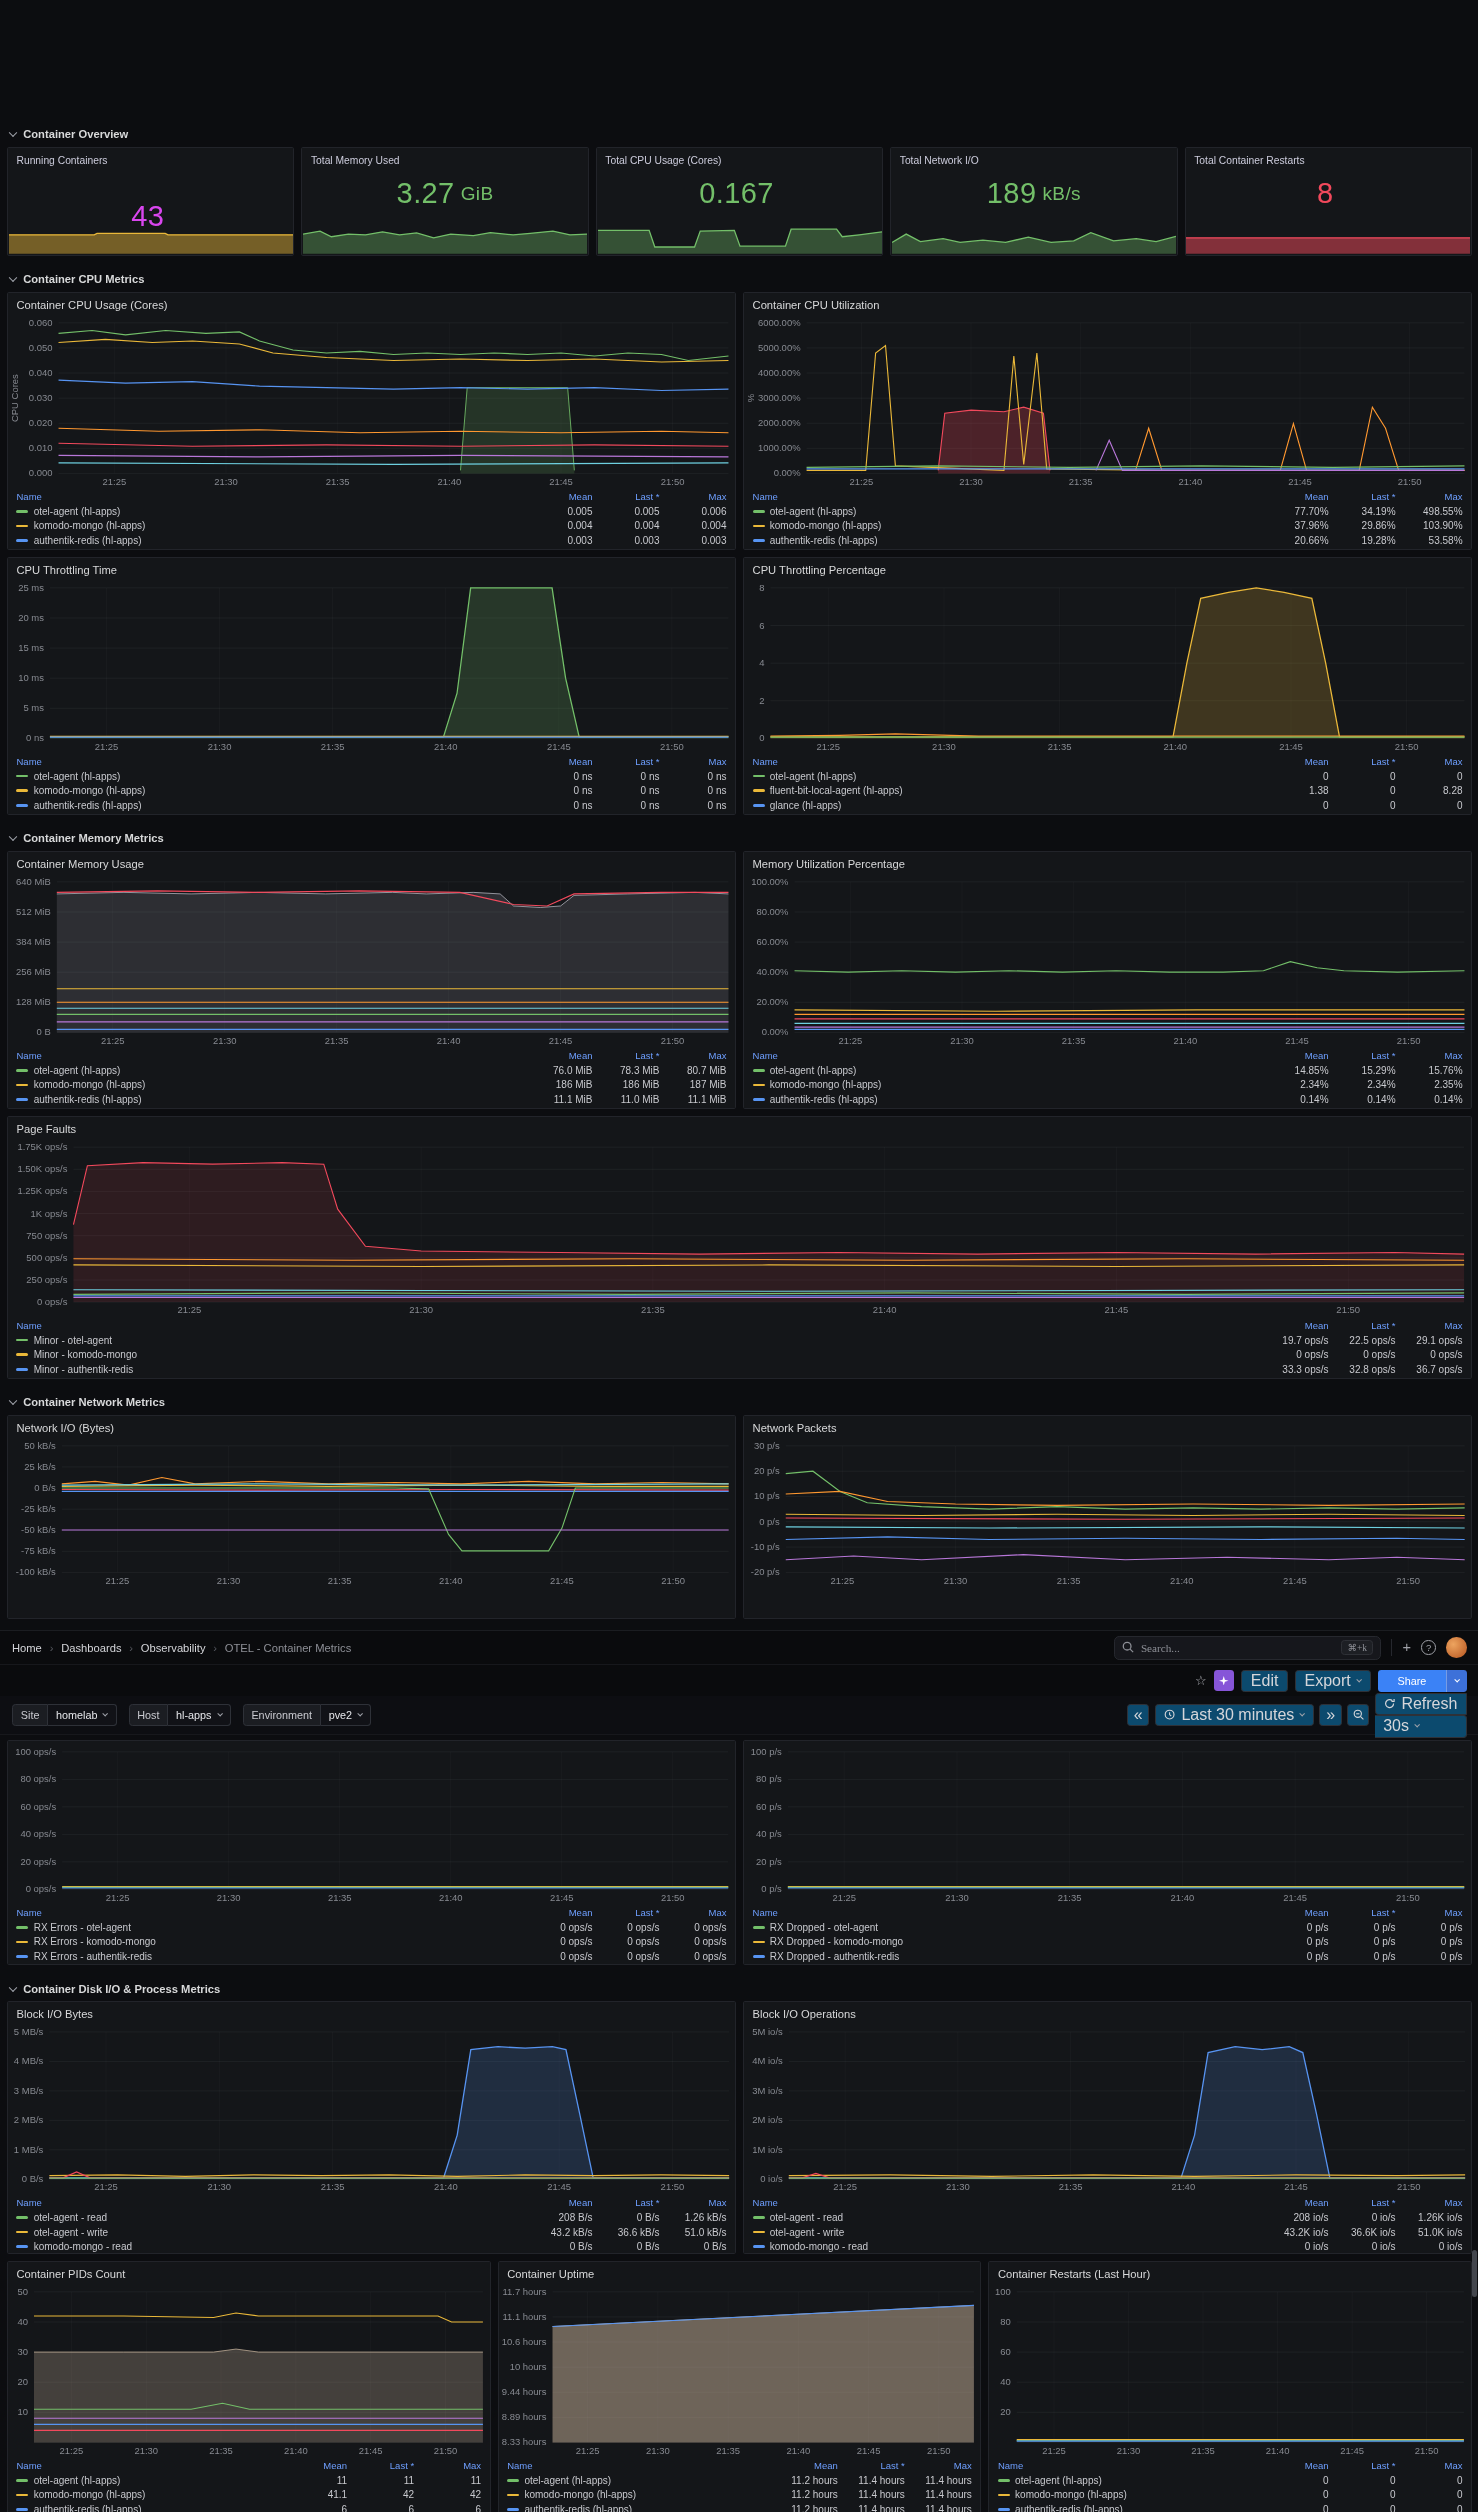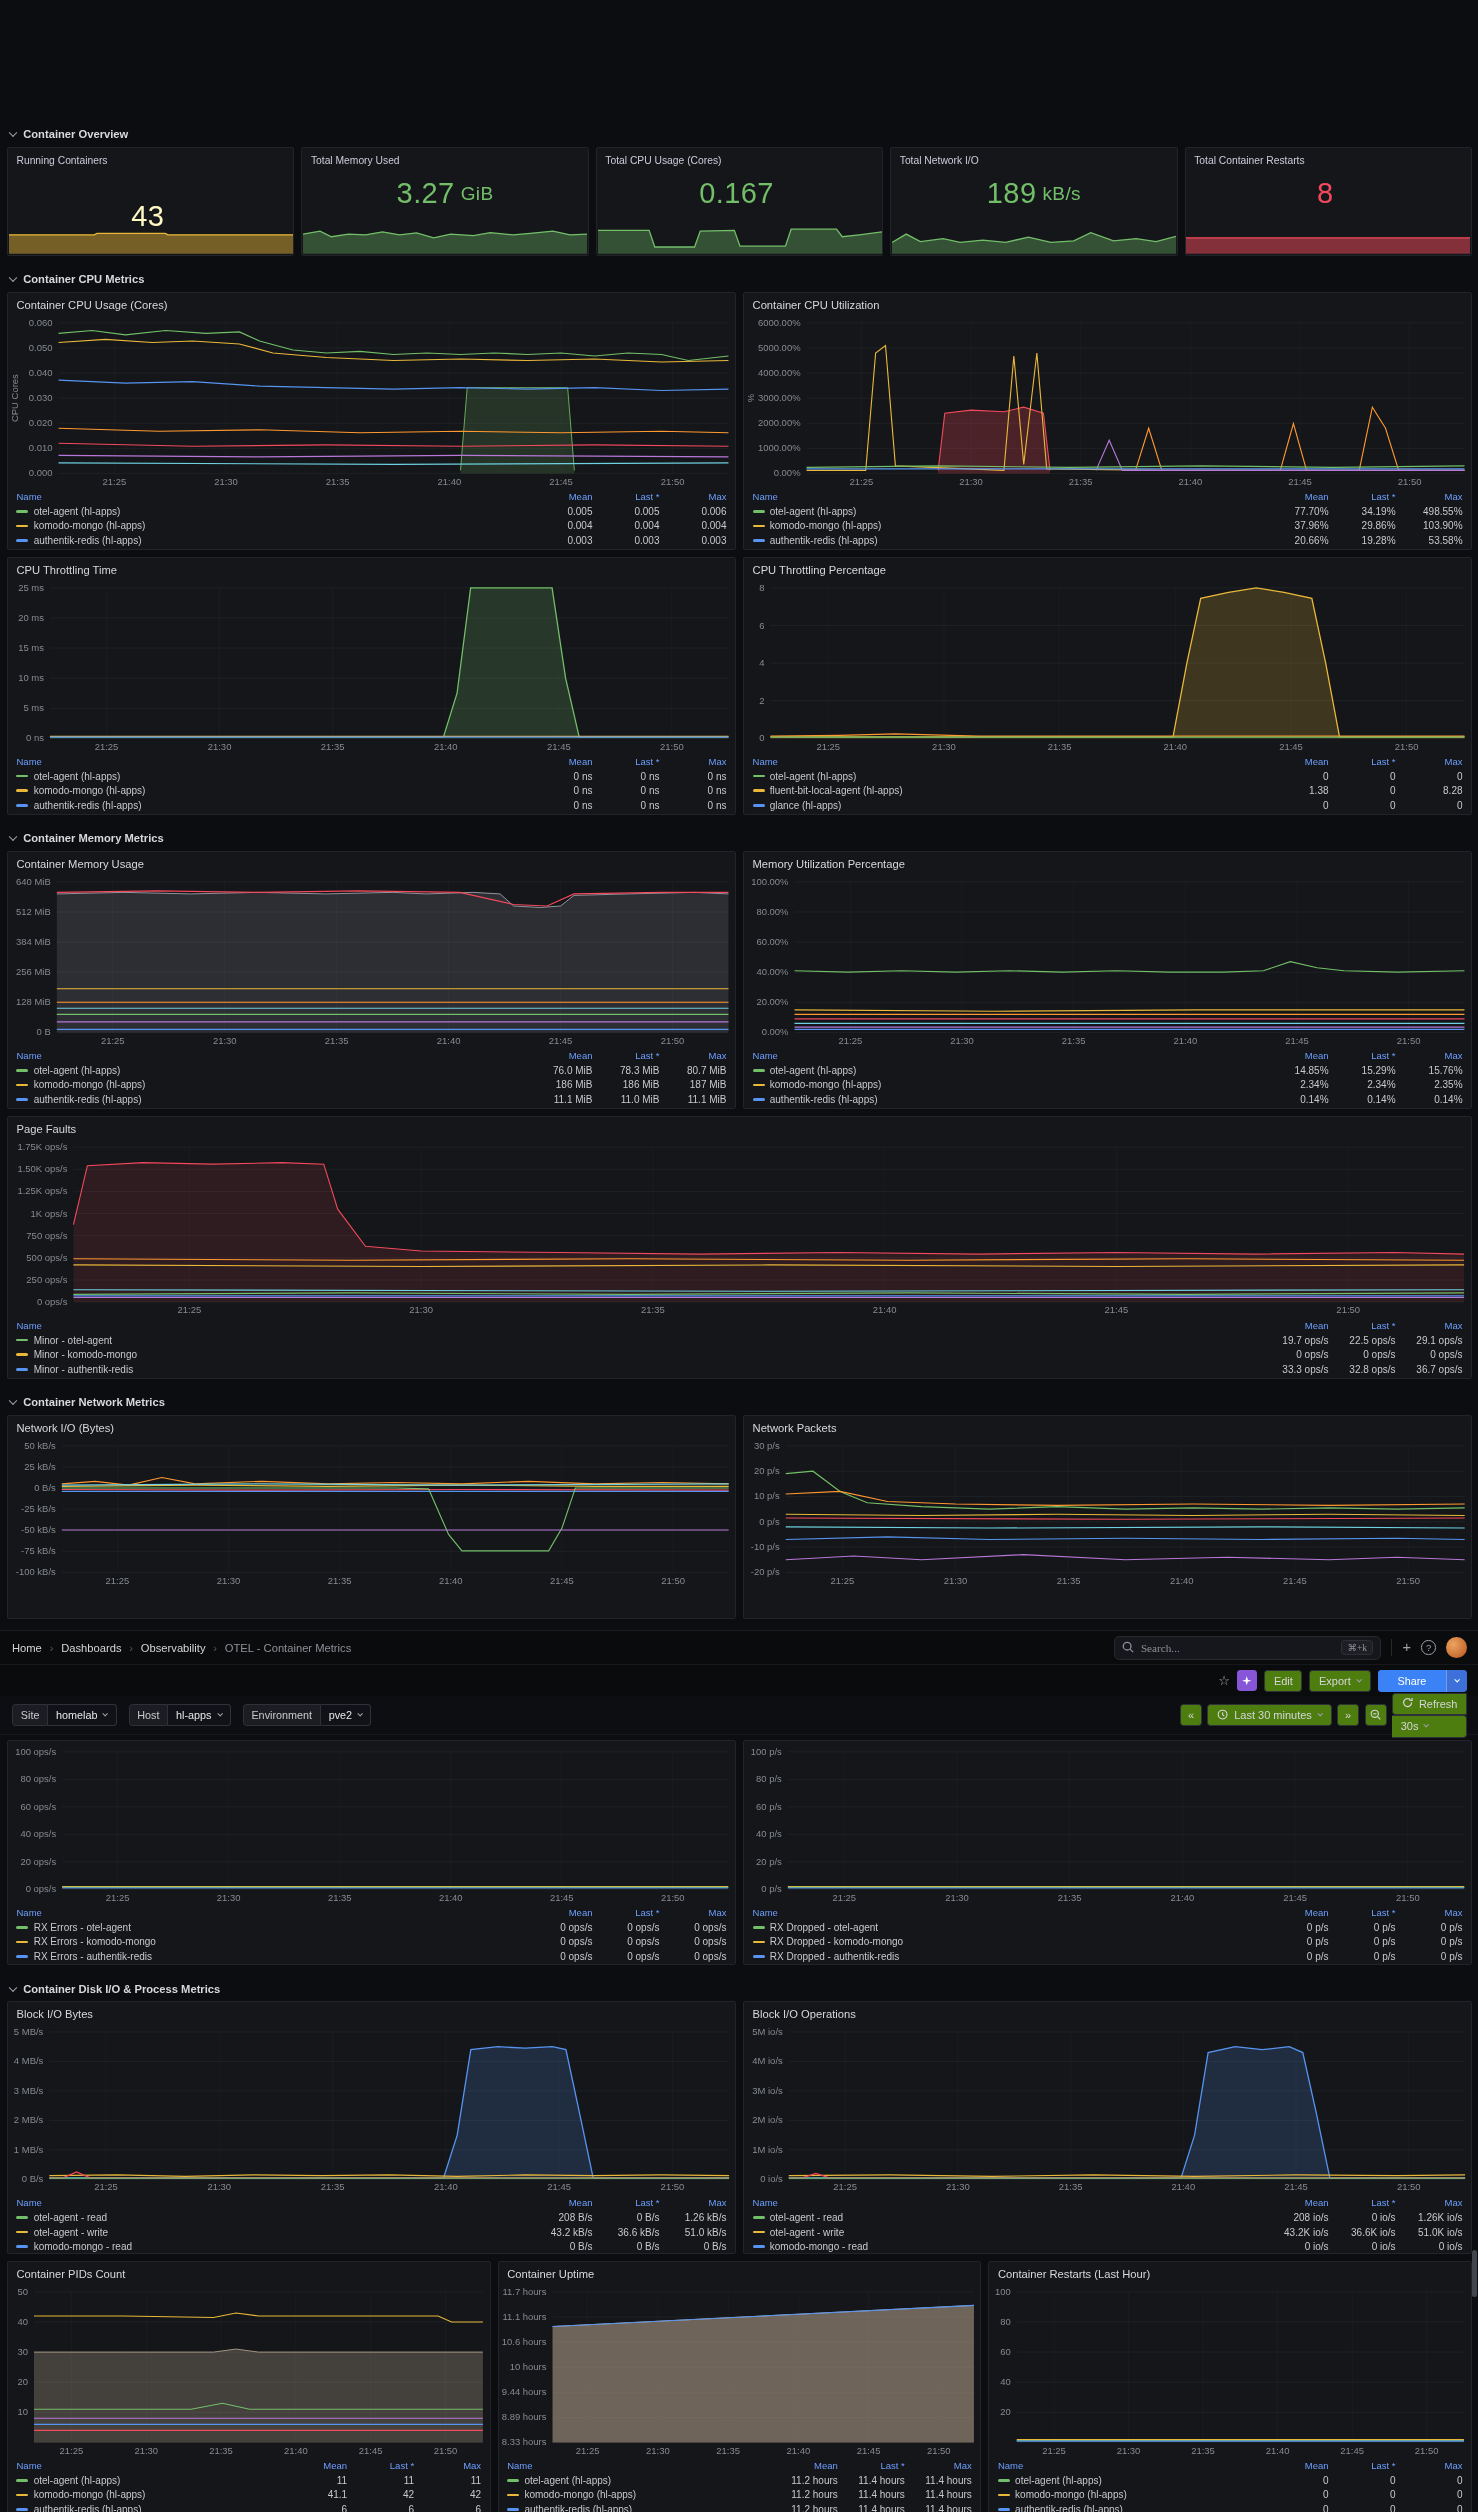--- a/index.html
+++ b/index.html
@@ -70,22 +70,22 @@
   .s-kbd { margin-left:auto; border:0.9px solid #2e3036; background:#1d1f24; border-radius:3.4px; padding:0.9px 5.2px; font-size:9.5px; color:#8e9097; }
   .nav-div { width:0.9px; height:17px; background:#26282e; }
   .nav-icon { color:#9fa1a8; font-size:14.6px; line-height:1; cursor:pointer; }
   .help-badge { width:14.6px; height:14.6px; border:1.3px solid #9fa1a8; border-radius:50%; color:#9fa1a8; font-size:9.5px; display:flex; align-items:center; justify-content:center; cursor:pointer; }
   .avatar { width:20.7px; height:20.7px; border-radius:50%; background:radial-gradient(circle at 35% 35%, #eda45f, #b5541f); cursor:pointer; }
 
   .tool-bar { height:31px; display:flex; align-items:center; justify-content:flex-end; gap:6.9px; padding:0 12px; }
   .tb-icon { color:#b0b2b8; font-size:13px; cursor:pointer; }
   .tb-purple { width:20.7px; height:20.7px; border:none; border-radius:3.4px; background:#8655d8; display:flex; align-items:center; justify-content:center; }
   .tb-btn {
-    height:22.4px; background:#4d7c0f; border:0.9px solid #2e3138; border-radius:3.4px;
-    color:#d5d6da; font-size:11px; padding:0 8.6px; display:inline-flex; align-items:center; gap:6px;
+    height:22.4px; background:#0c4a6e; border:0.9px solid #2e3138; border-radius:3.4px;
+    color:#d5d6da; font-size:16px; padding:0 8.6px; display:inline-flex; align-items:center; gap:6px;
   }
   .tb-btn.sq { width:22.4px; justify-content:center; padding:0; }
   .share-group { display:inline-flex; }
   .share-btn { height:22.4px; background:#3b82f6; border:none; border-radius:3.4px 0 0 3.4px; color:#fff; font-size:10.8px; font-weight:500; padding:0 20px; }
   .share-caret { height:22.4px; width:20.7px; background:#3d71d9; border:none; border-left:0.9px solid rgba(255,255,255,0.3); border-radius:0 3.4px 3.4px 0; color:#fff; display:inline-flex; align-items:center; justify-content:center; }
   .share-caret .chev { color:#fff; }
 
   .filter-bar { height:38px; display:flex; align-items:center; justify-content:space-between; padding:0 12px; background:#0d0e12; }
   .filter-left { display:flex; align-items:center; }
   .var-group { display:inline-flex; margin-right:12px; }
@@ -107,21 +107,21 @@
 <div class="spacer" style="height:118px"></div>
 
 <div class="section-header">
   <span class="chev"></span>
   <span>Container Overview</span>
 </div>
 
 <div class="row" style="height:109px">
   <div class="panel stat">
     <div class="panel-title">Running Containers</div>
-    <div class="stat-value" style="color: #fef9c3; margin-top: 45px;">
+    <div class="stat-value" style="color: #d946ef; margin-top: 45px;">
         <span>43</span>
         <span class="stat-unit"></span>
       </div>
     <div class="stat-spark"><svg width="284" height="40" viewBox="0 0 330 46">
           <polygon points="0.0,46.0 0.0,24.0 99.0,24.0 102.3,22.2 181.5,22.2 184.8,24.0 330.0,24.0 330.0,46.0" fill="#EAB839" fill-opacity="0.45"></polygon>
           <polyline points="0.0,24.0 99.0,24.0 102.3,22.2 181.5,22.2 184.8,24.0 330.0,24.0" fill="none" stroke="#EAB839" stroke-width="1.5"></polyline>
         </svg></div>
   </div>
   <div class="panel stat">
     <div class="panel-title">Total Memory Used</div>

